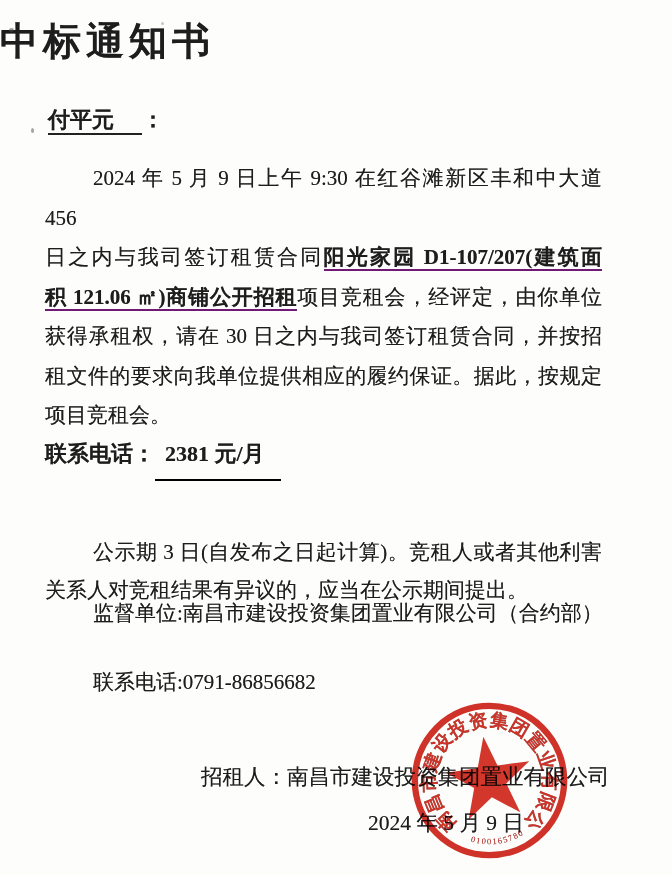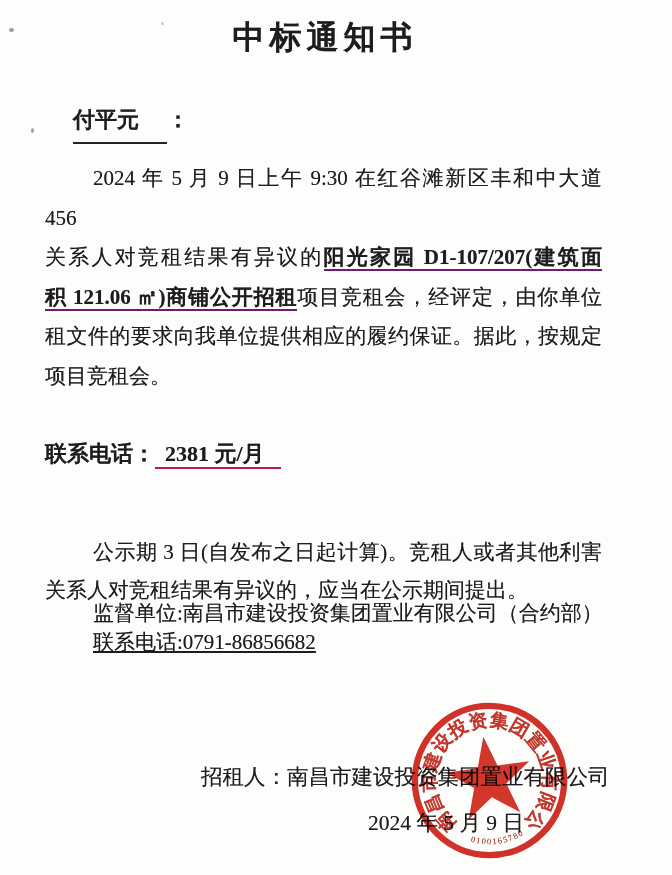--- a/index.html
+++ b/index.html
@@ -7,42 +7,42 @@
     position:relative;
     width:672px;height:875px;
     background:#fdfdfc;
     font-family:"Liberation Serif","DejaVu Serif",serif;
     color:#1d1d1d;
     overflow:hidden;
     text-shadow:0 0 .5px rgba(20,20,20,.55);
   }
   .title{
     position:absolute;top:16px;left:0;width:650px;
-    text-align:center;font-size:32px;font-weight:bold;letter-spacing:5px;
+    font-size:38px;font-weight:bold;letter-spacing:5px;
   }
   .salutation{
     position:absolute;top:105px;left:48px;
     font-size:22px;font-weight:bold;
   }
-  .salutation .name{border-bottom:2px solid #222;padding-right:28px;padding-bottom:10px;margin-left:25px;}
+  .salutation .name{border-bottom:2px solid #222;padding-right:28px;padding-bottom:1px;}
   .body-block{position:absolute;left:45px;width:557px;font-size:21px;}
   .p1{top:143px;line-height:39.5px;}
   .p2{top:517px;line-height:38px;}
   .line{white-space:nowrap;}
   .jl{text-align:justify;text-align-last:justify;white-space:normal;}
   .indent{text-indent:48px;margin-top:16px;}
   .bu{font-weight:bold;border-bottom:2px solid #701a75;}
   .result-line{
     position:absolute;top:439px;left:45px;
     font-size:22px;font-weight:bold;
   }
-  .result-line .value{border-bottom:2px solid #be185d;padding:0 16px 1px 10px;}
+  .result-line .value{border-bottom:2px solid #000000;padding:0 16px 13px 10px;}
   .single{position:absolute;left:93px;font-size:21px;white-space:nowrap;}
   .supervisor{top:599px;text-align:right;}
-  .phone{top:628px;text-decoration:underline;}
+  .phone{top:668px;}
   .signature{
     position:absolute;top:762px;left:201px;
     font-size:21.5px;white-space:nowrap;
   }
   .date-line{
     position:absolute;top:808px;left:368px;
     font-size:21.5px;white-space:nowrap;
   }
   .seal{
     position:absolute;left:406px;top:697px;
@@ -61,22 +61,23 @@
 <div class="page">
 
   <div class="title">中标通知书</div>
 
   <div class="salutation">
     <span class="name">付平元</span><span>：</span>
   </div>
 
   <div class="body-block p1">
     <div class="line jl indent">2024 年 5 月 9 日上午 9:30 在红谷滩新区丰和中大道 456</div>
-    <div class="line jl"><span>关系人对竞租结果有异议的</span><span class="bu">阳光家园 D1-107/207(建筑面</span></div>
+    <div class="line jl"><span>日之内与我司签订租赁合同</span><span class="bu">阳光家园 D1-107/207(建筑面</span></div>
     <div class="line jl"><span class="bu">积 121.06 ㎡)商铺公开招租</span><span>项目竞租会，经评定，由你单位</span></div>
+    <div class="line jl">获得承租权，请在 30 日之内与我司签订租赁合同，并按招</div>
     <div class="line jl">租文件的要求向我单位提供相应的履约保证。据此，按规定</div>
     <div class="line">项目竞租会。</div>
   </div>
 
   <div class="result-line">
     <span>联系电话：</span><span class="value">2381 元/月</span>
   </div>
 
   <div class="body-block p2">
     <div class="line jl indent">公示期 3 日(自发布之日起计算)。竞租人或者其他利害</div>

